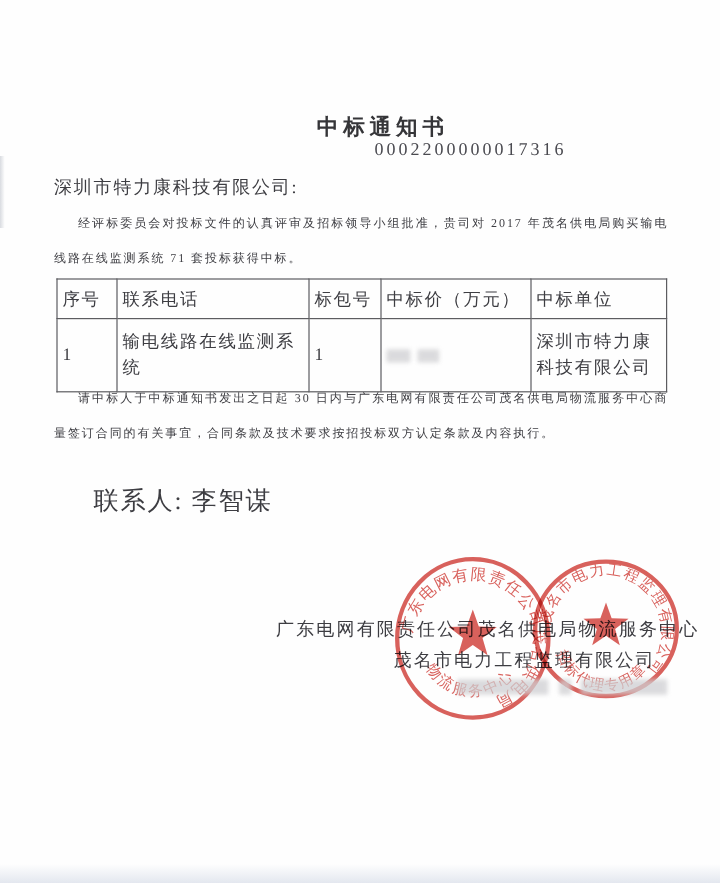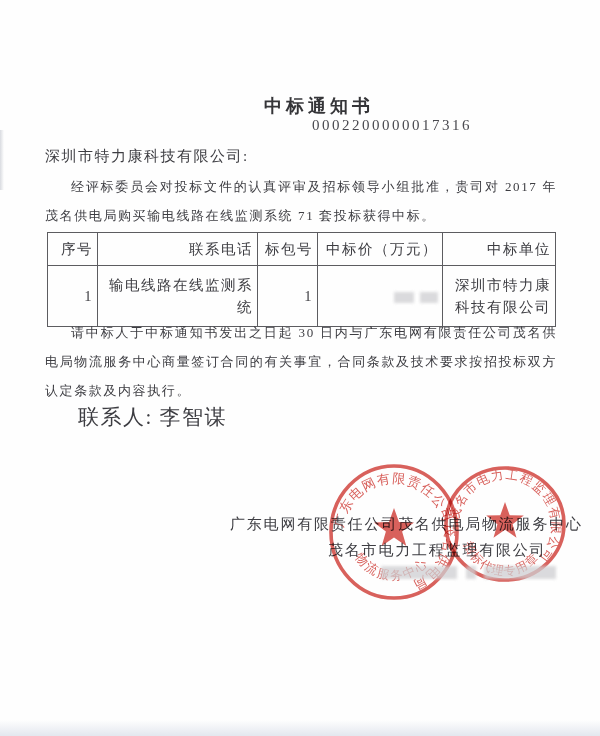--- a/index.html
+++ b/index.html
@@ -18,31 +18,31 @@
   .shadow-left{position:absolute;left:0;top:130px;width:4px;height:60px;
     background:linear-gradient(to right,rgba(180,185,195,.5),rgba(255,255,255,0));}
 
   .title1{position:absolute;left:0;top:58px;width:600px;text-align:center;
     font-size:19px;font-weight:bold;letter-spacing:2.5px;color:#353538;}
   .title2{position:absolute;left:0;top:94px;width:600px;text-align:center;
     font-size:18px;font-weight:bold;letter-spacing:4px;color:#353538;padding-left:19px;}
   .doc-number{position:absolute;left:0;top:117px;width:472px;text-align:right;
     font-size:15px;letter-spacing:2.5px;color:#4a4a50;}
   .salutation{position:absolute;left:45px;top:147px;font-size:15px;letter-spacing:1.5px;}
-  .para{position:absolute;left:45px;width:512px;font-size:13px;line-height:29px;
+  .para{position:absolute;left:45px;width:512px;font-size:10px;line-height:29px;
     letter-spacing:1.6px;text-indent:2em;text-align:justify;}
   .para1{top:172px;}
   .para2{top:318px;}
   .contact{position:absolute;left:78px;font-size:21px;letter-spacing:1.5px;}
   .contact-person{top:403px;}
   .contact-phone{top:430px;}
 
   table.award{position:absolute;left:47px;top:232px;width:508px;
     border-collapse:collapse;table-layout:fixed;font-size:14.5px;color:#3d3d42;}
-  table.award th,table.award td{border:1px solid #5c5c60;text-align:right;
+  table.award th,table.award td{border:1px solid #5c5c60;text-align:left;
     vertical-align:middle;font-weight:normal;letter-spacing:1.5px;padding:2px 4px;}
   table.award th{height:28px;}
   table.award td{height:56px;line-height:22px;}
   col.c1{width:50px;}col.c2{width:160px;}col.c3{width:60px;}col.c4{width:125px;}col.c5{width:113px;}
 
   .redact{display:inline-block;background:#cfcfd2;border-radius:1px;
     filter:blur(1.6px);opacity:.75;vertical-align:middle;}
   .redact-price1{width:20px;height:11px;margin-right:6px;}
   .redact-price2{width:18px;height:11px;}
   .redact-date{position:absolute;top:566px;height:13px;}

